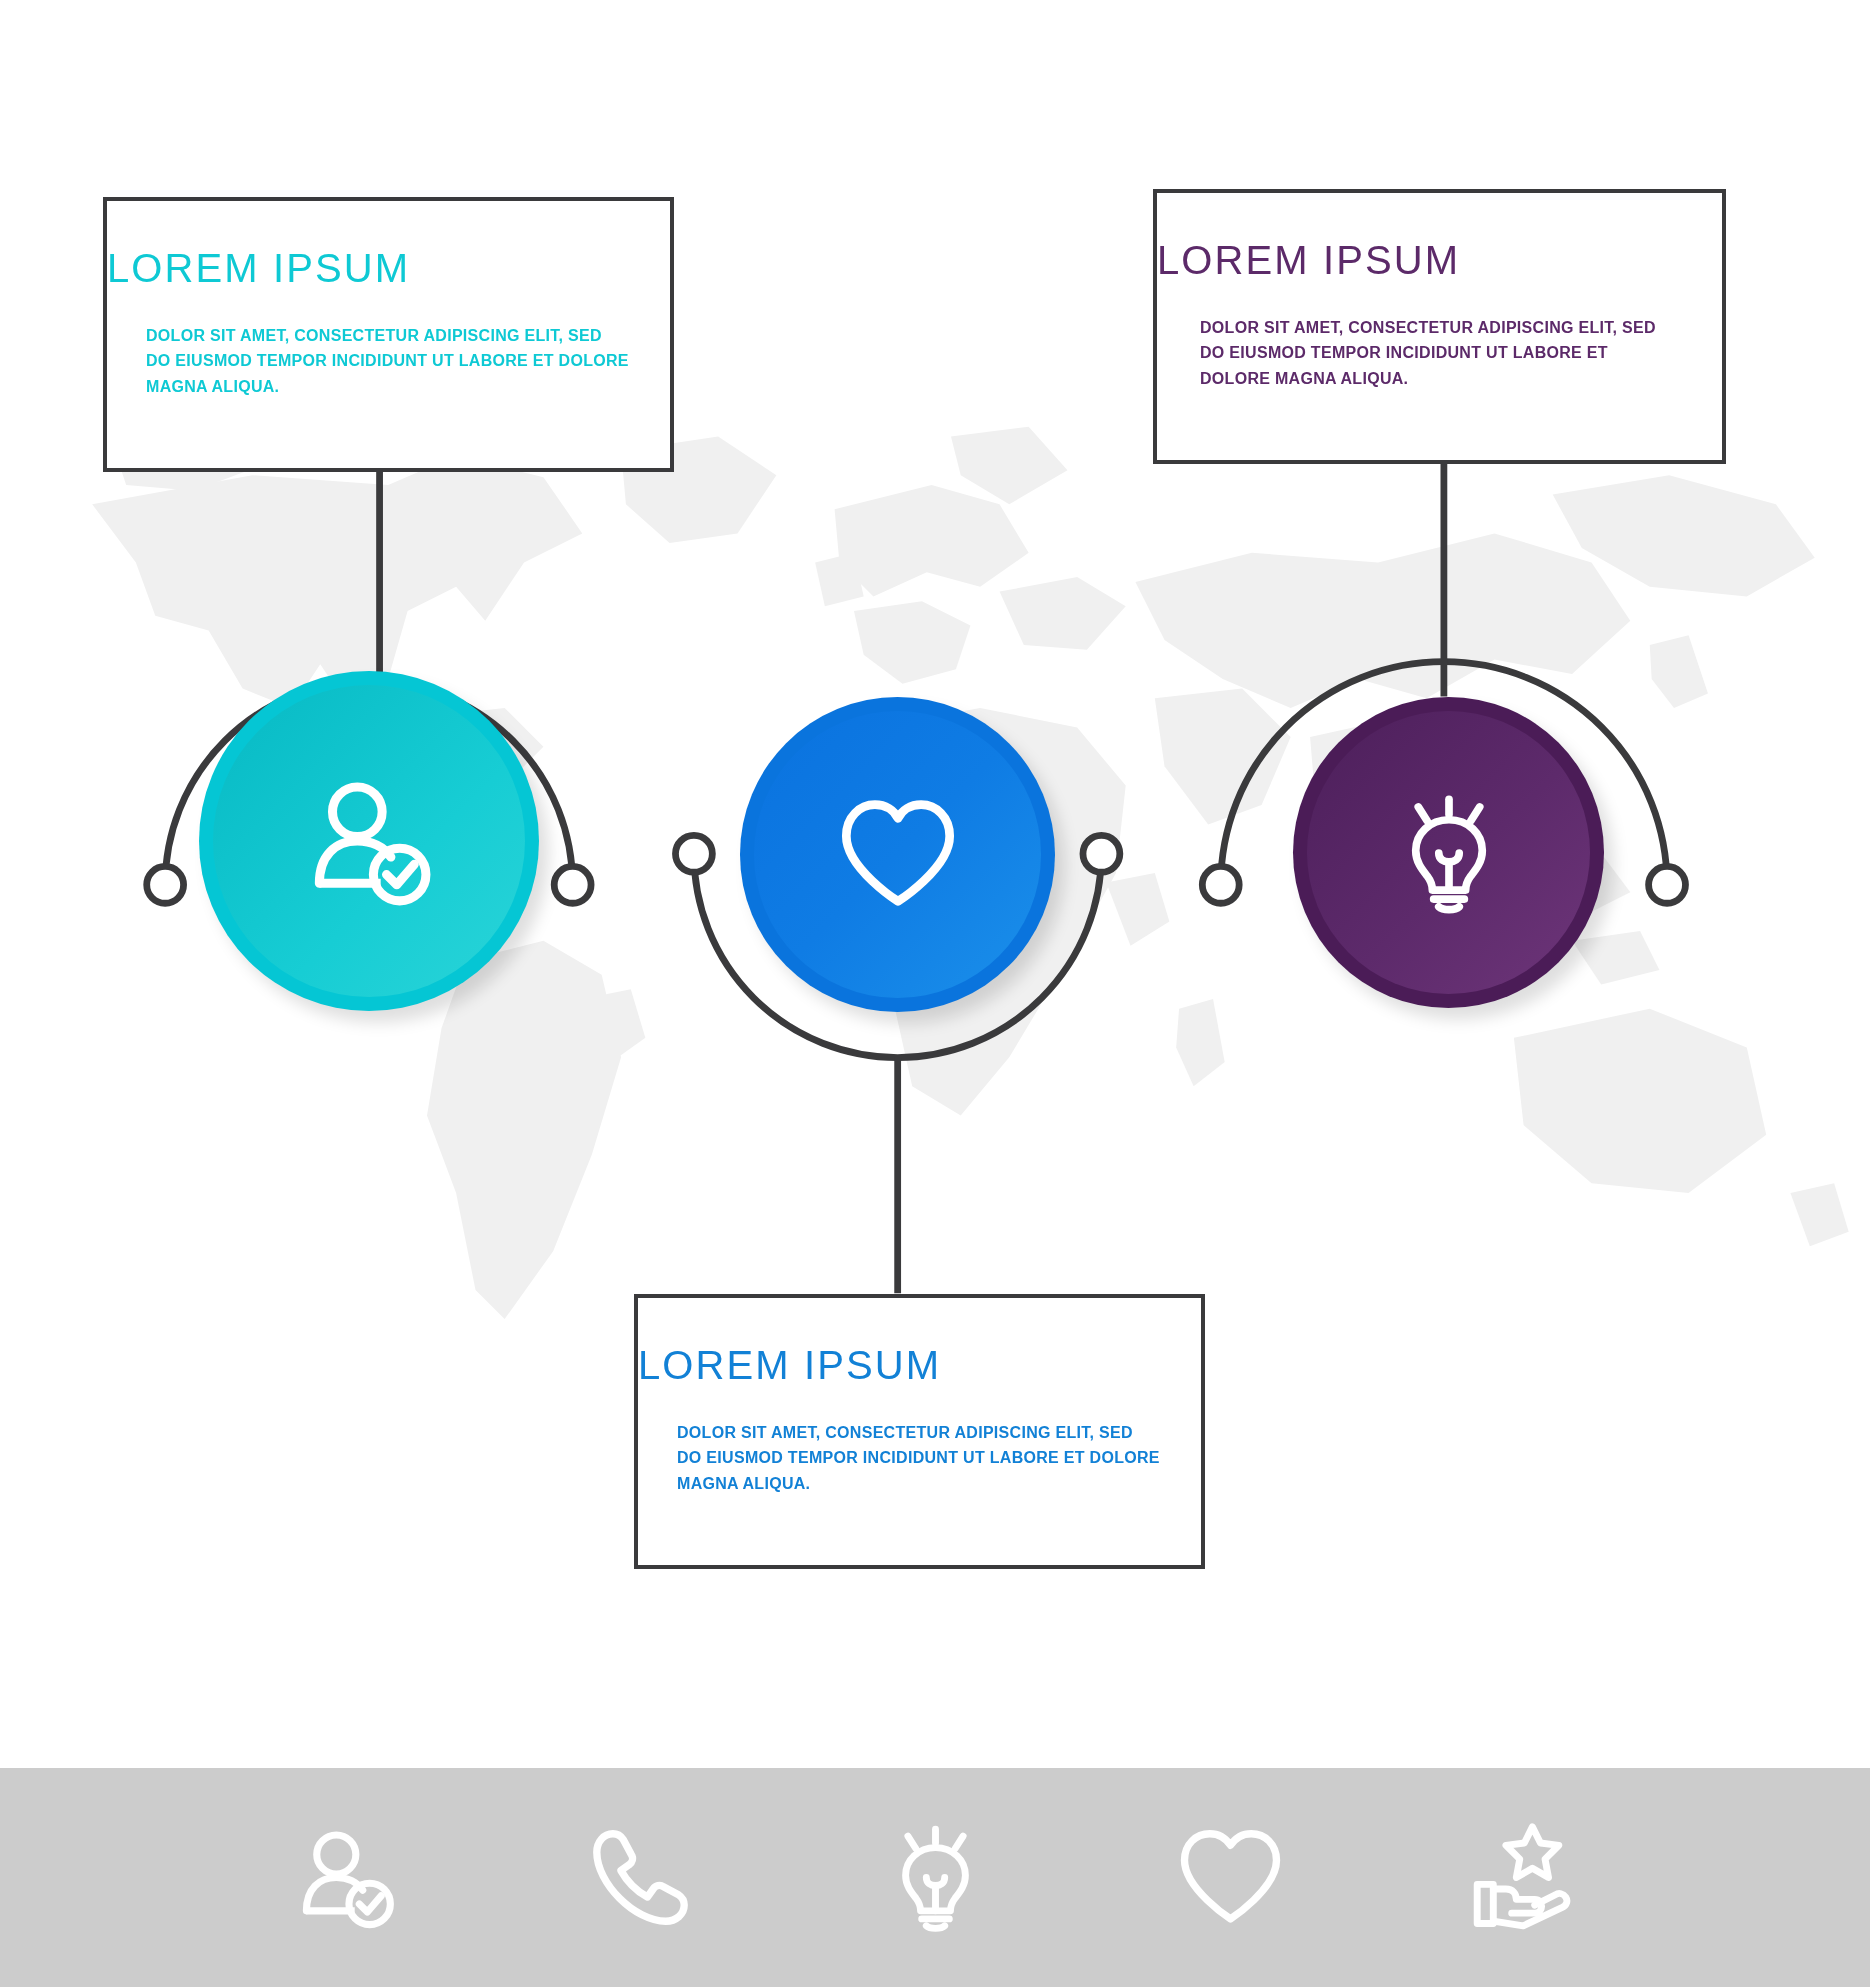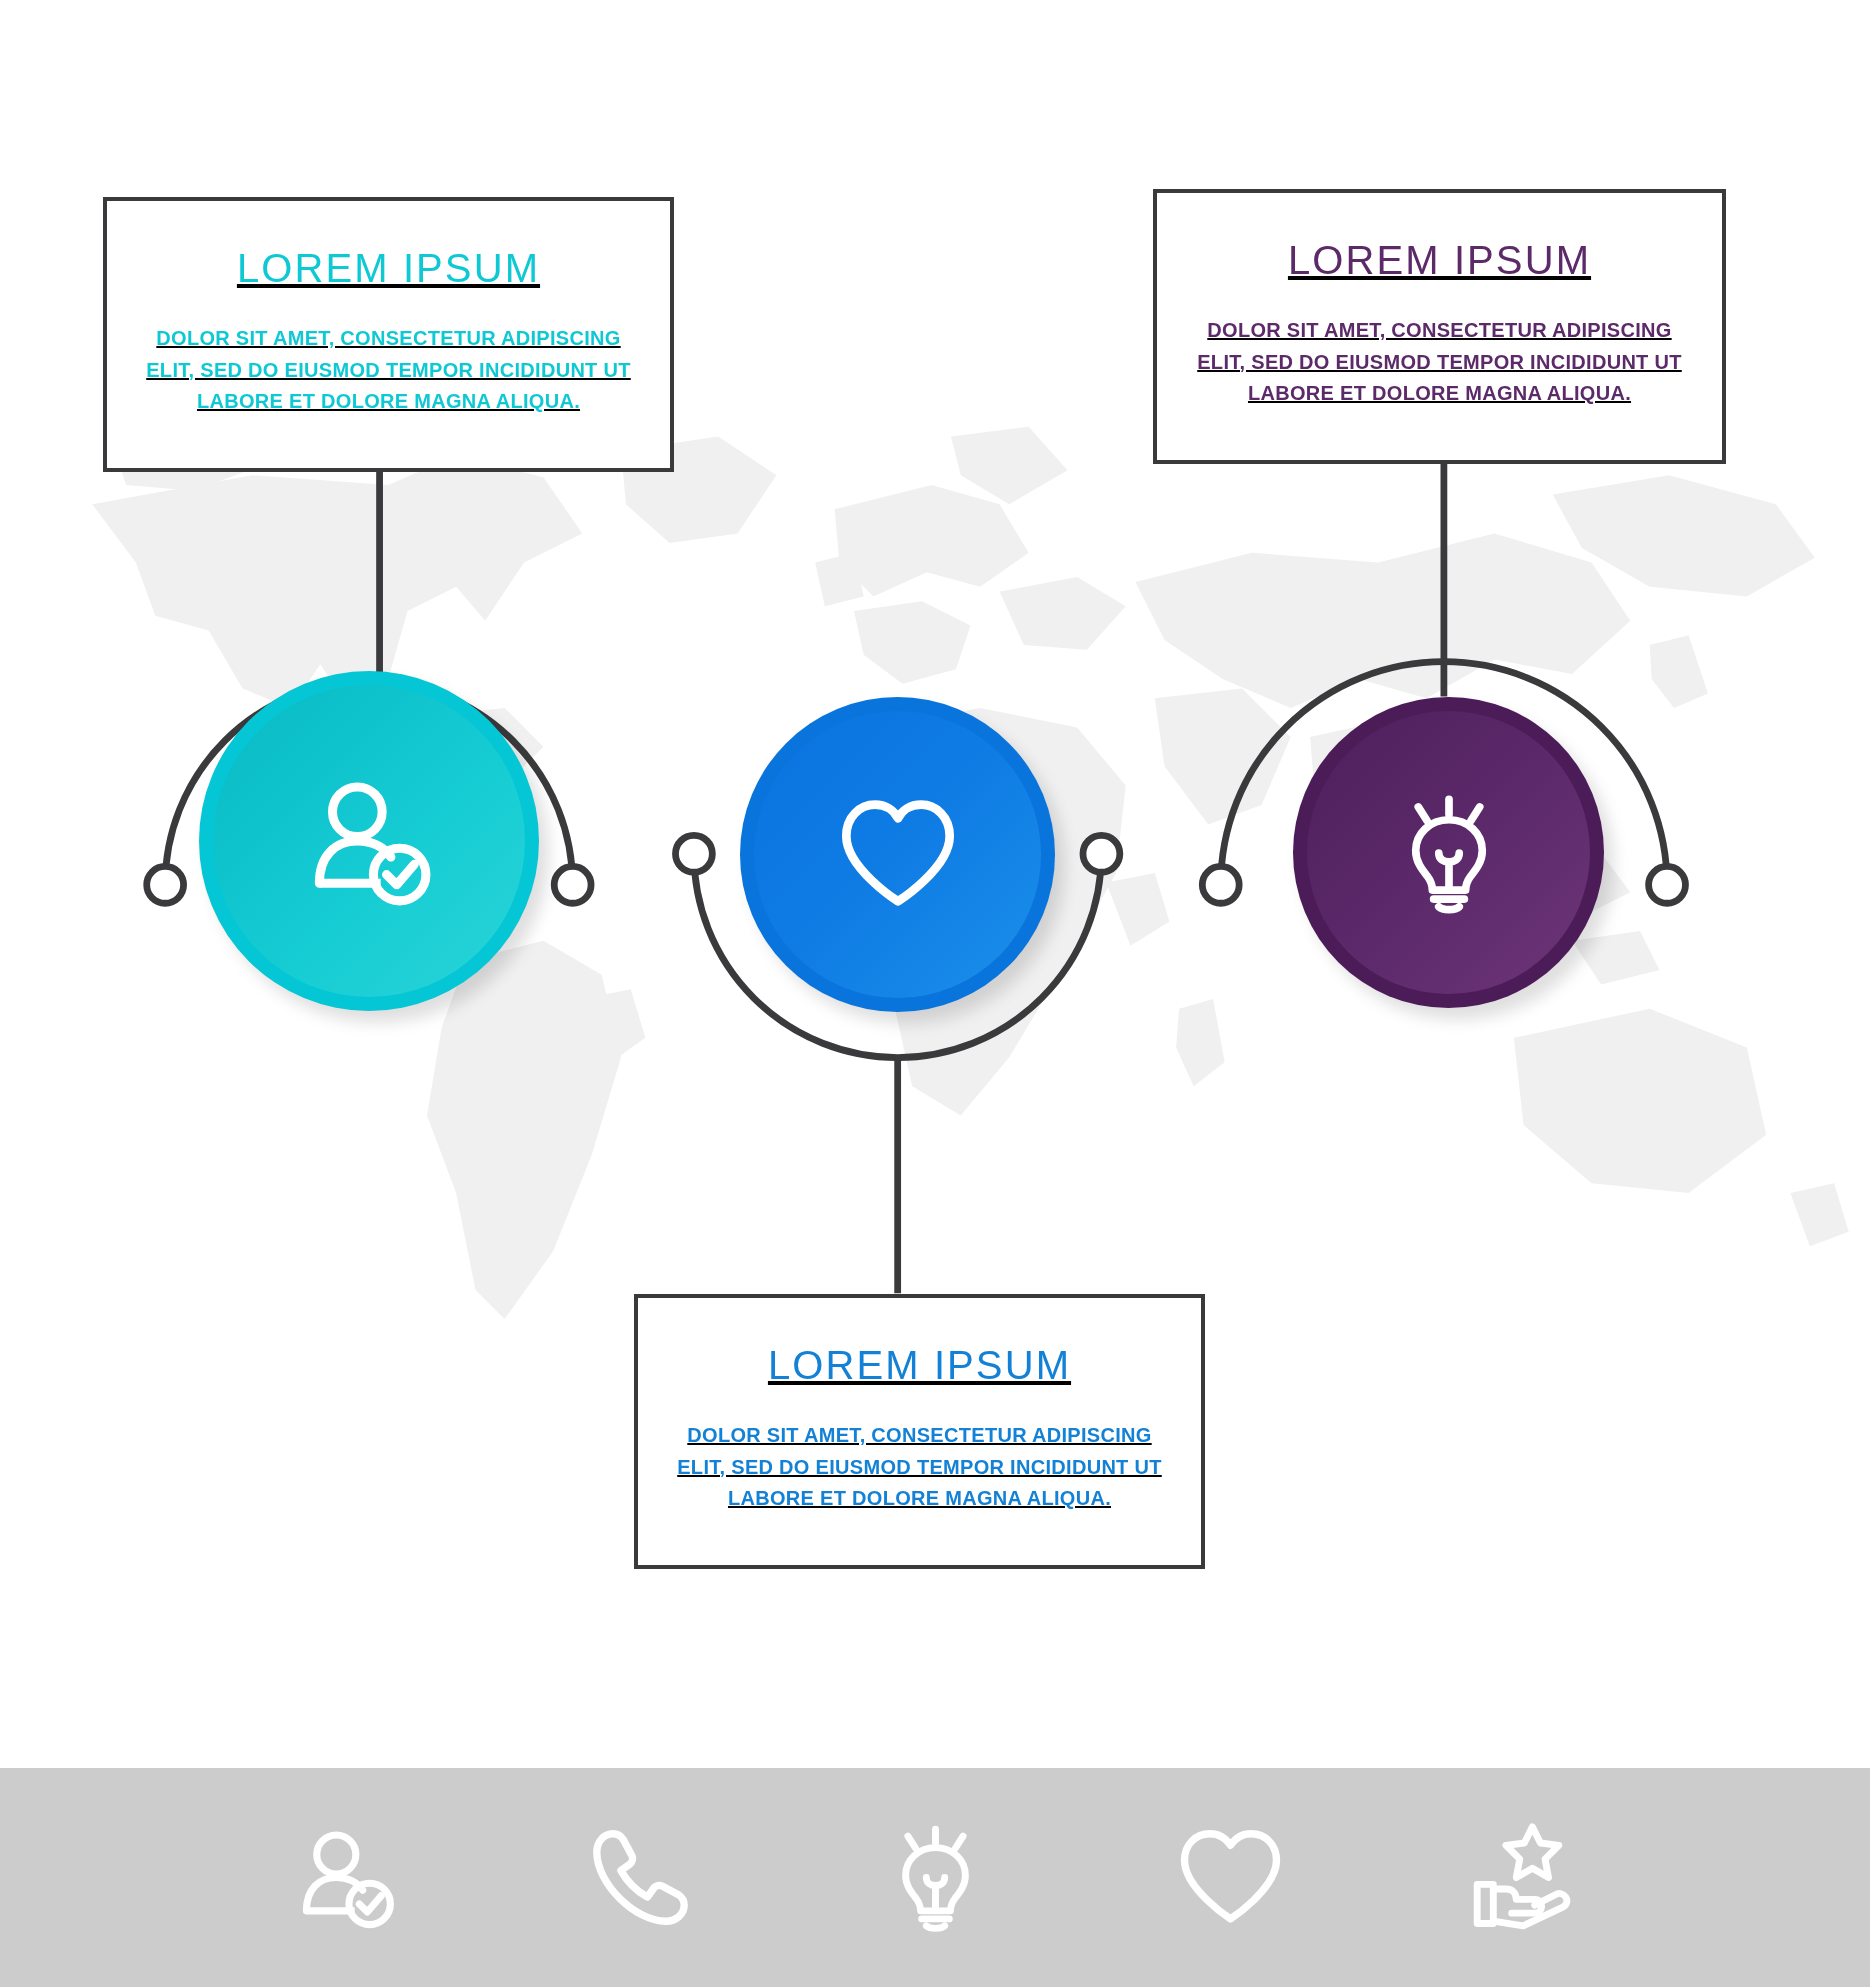--- a/index.html
+++ b/index.html
@@ -14,38 +14,37 @@
 
   
   .worldmap{position:absolute;left:0;top:417px;width:1871px;height:970px;opacity:1;pointer-events:none;}
 
   
   .info-box{
     position:absolute;
     box-sizing:border-box;
     background:#ffffff;
     border:4.9px solid #3a3a3c;
-    text-align:center;
+    text-align:left;
     z-index:6;
-    text-decoration:underline;
   }
   .info-title{
     font-size:40px;
     font-weight:400;
     letter-spacing:2.1px;
     margin:0;
     padding:0;
     line-height:1;
   }
   .info-desc{
-    font-size:20px;
+    font-size:16px;
     font-weight:700;
     letter-spacing:0.3px;
     line-height:1.58;
-    margin:0;
+    margin:12px;
     padding:0;
   }
 
   #box-1{left:103px;top:197px;width:571px;height:275px;}
   #box-1 .info-title{margin-top:47px;}
   #box-1 .info-desc{margin-top:35px;padding:0 27px;}
 
   #box-2{left:1153px;top:189px;width:573px;height:275px;}
   #box-2 .info-title{margin-top:47px;}
   #box-2 .info-desc{margin-top:35px;padding:0 31px;}

